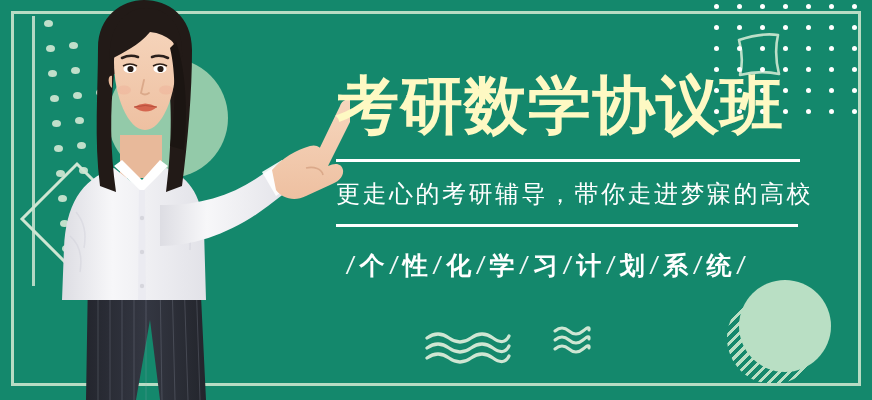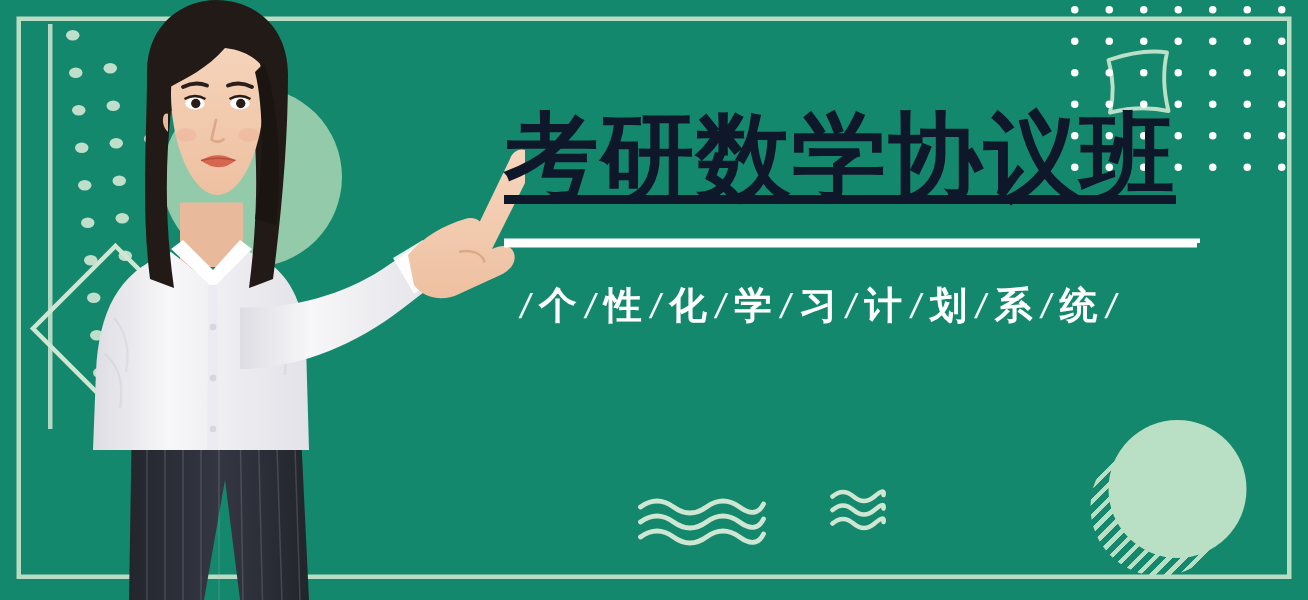--- a/index.html
+++ b/index.html
@@ -164,25 +164,24 @@
     position: absolute;
     left: 334px;
     top: 74px;
     width: 500px;
     z-index: 6;
   }
   .headline {
     font-size: 63px;
     line-height: 1;
     font-weight: bold;
-    color: #0f172a;
+    color: #fef9c3;
     letter-spacing: 1px;
     white-space: nowrap;
     margin: 0 0 0 2px;
-    text-decoration: underline;
   }
   .rule {
     height: 3px;
     background: #ffffff;
     margin: 22px 0 0 2px;
     width: 464px;
   }
   .subtitle {
     font-size: 24px;
     color: #ffffff;
@@ -440,20 +439,21 @@
     <path d="M100 60 C98 26, 116 8, 136 8 C158 8, 174 26, 172 58
              C168 44, 158 34, 140 32 C128 46, 114 52, 100 60 Z" fill="#221a17"></path>
     <path d="M166 42 C176 70, 178 112, 174 150 L160 146 C166 112, 166 72, 160 48 Z" fill="#1b1512"></path>
   </svg>
 
   <div class="frame"></div>
 
   <div class="text-block">
     <div class="headline">考研数学协议班</div>
     <div class="rule"></div>
+    <div class="subtitle">更走心的考研辅导，带你走进梦寐的高校</div>
     <div class="rule-2"></div>
     <div class="tagline" id="tagline">
         <span class="slash">/</span>
         <span class="ch">个</span>
         <span class="slash">/</span>
         <span class="ch">性</span>
         <span class="slash">/</span>
         <span class="ch">化</span>
         <span class="slash">/</span>
         <span class="ch">学</span>

